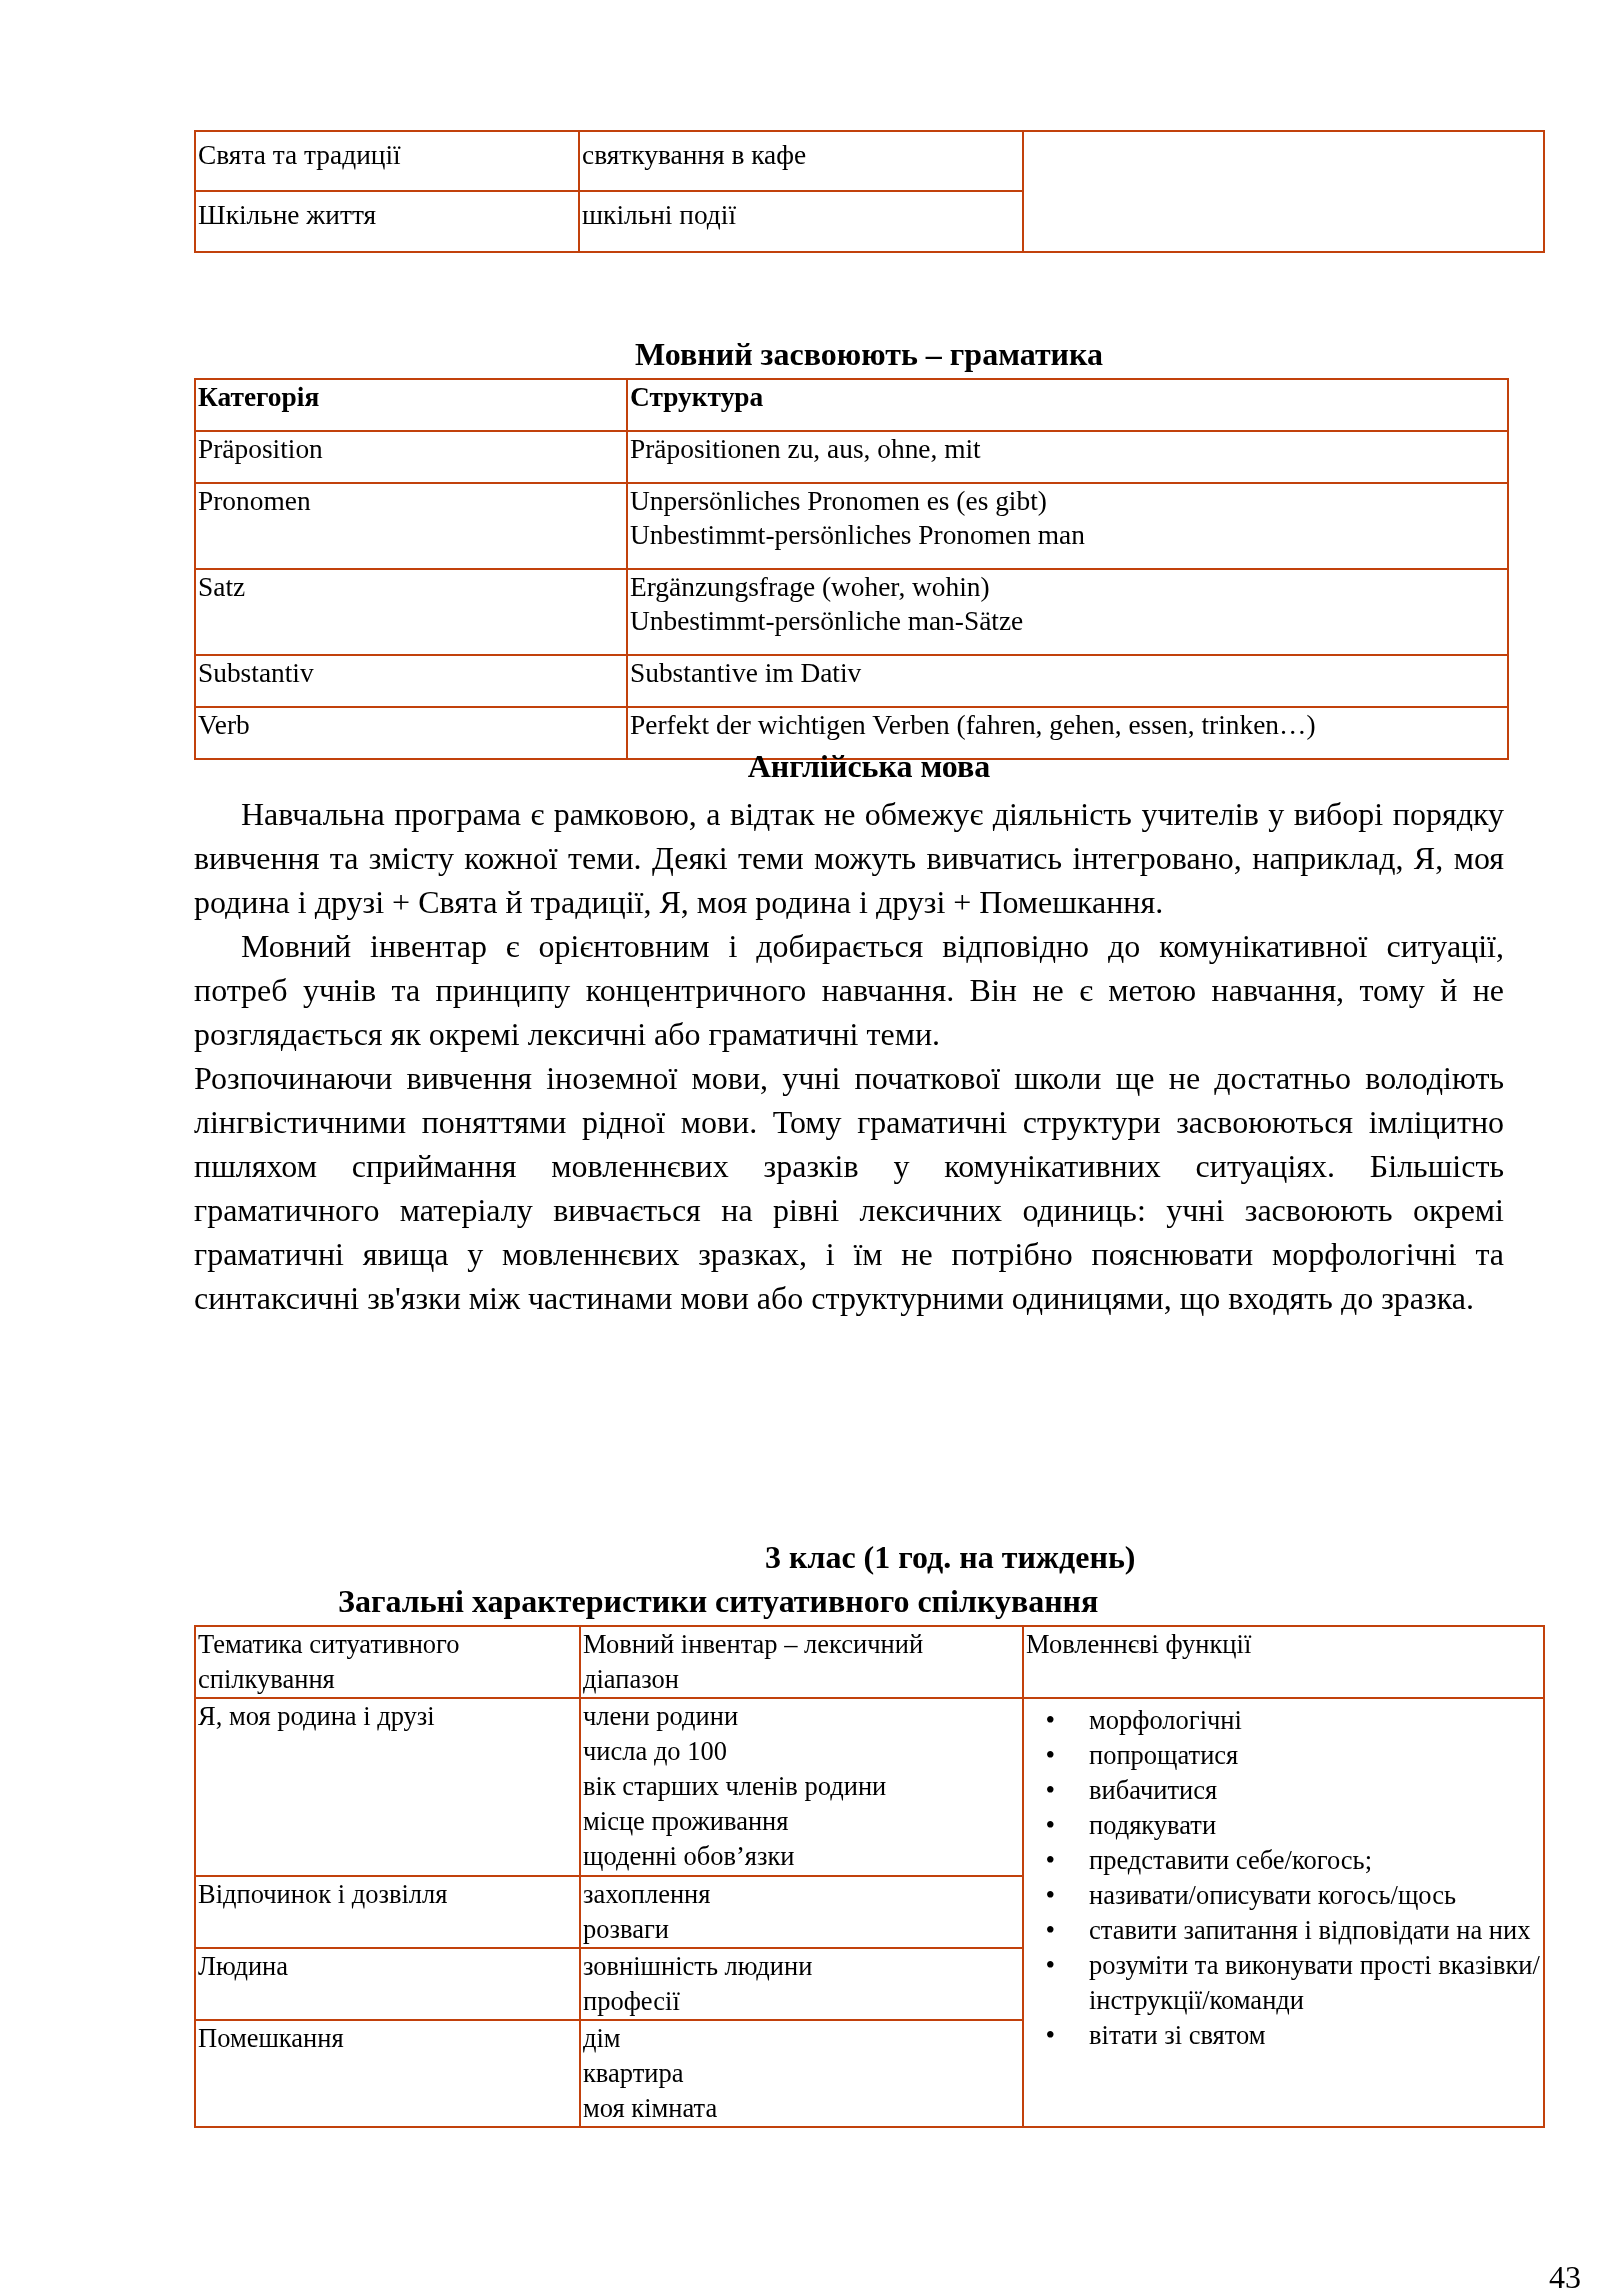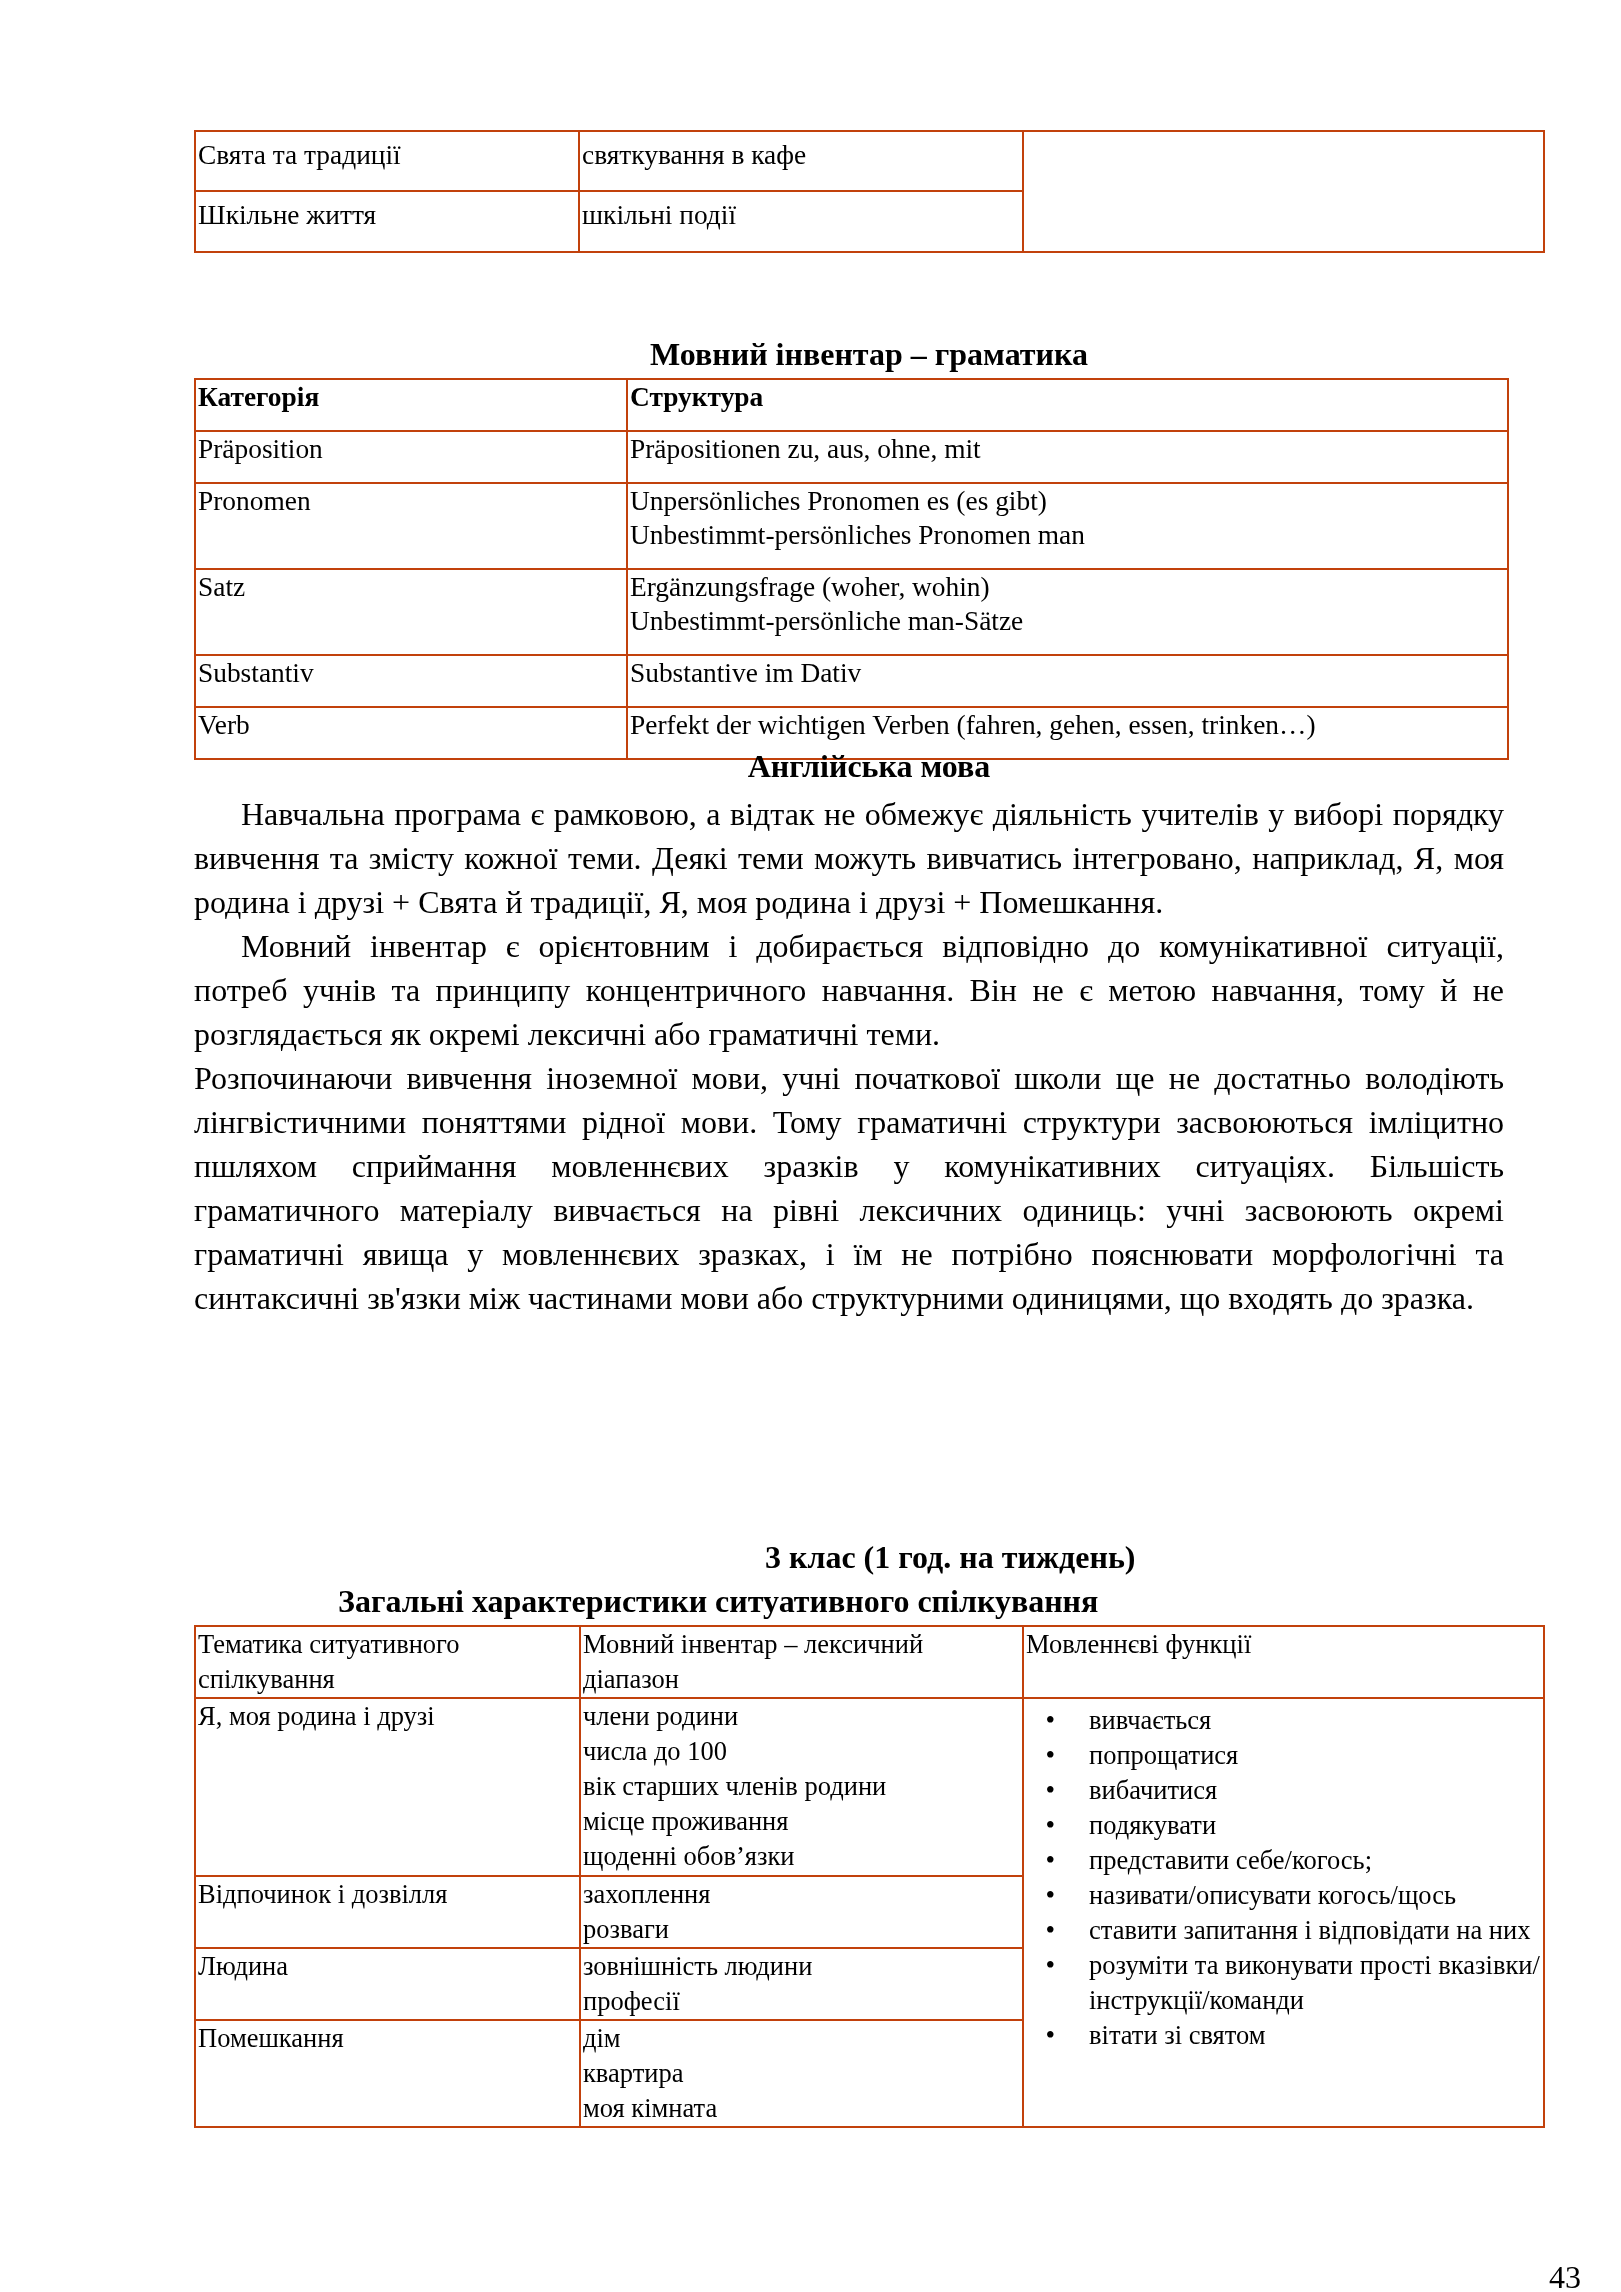--- a/index.html
+++ b/index.html
@@ -38,21 +38,21 @@
     <td>святкування в кафе</td>
     <td rowspan="2"></td>
   </tr>
   <tr style="height:61px;">
     <td>Шкільне життя</td>
     <td>шкільні події</td>
   </tr>
 </tbody>
   </table>
 
-<div class="abs heading" style="left:194px; width:1350px; top:336px;">Мовний інвентар – граматика</div>
+<div class="abs heading" style="left:194px; width:1350px; top:336px;">Мовний засвоюють – граматика</div>
 
 <table class="t2" style="left:194px; top:378px; width:1313px;">
   <colgroup>
       <col style="width:432px">
       <col style="width:881px">
     </colgroup>
   <tbody>
       <tr class="hdr" style="height:36px;">
     <td>Категорія</td>
     <td>Структура</td>
@@ -119,21 +119,21 @@
     <td>Я, моя родина і друзі</td>
     <td class="lines">
       <span>члени родини</span>
       <span>числа до 100</span>
       <span>вік старших членів родини</span>
       <span>місце проживання</span>
       <span>щоденні обов’язки</span>
     </td>
     <td rowspan="4" style="padding-top:3.9px;">
       <ul class="funcs">
-        <li>вивчається</li>
+        <li>морфологічні</li>
         <li>попрощатися</li>
         <li>вибачитися</li>
         <li>подякувати</li>
         <li>представити себе/когось;</li>
         <li>називати/описувати когось/щось</li>
         <li>ставити запитання і відповідати на них</li>
         <li>розуміти та виконувати прості вказівки/інструкції/команди</li>
         <li>вітати зі святом</li>
       </ul>
     </td>

